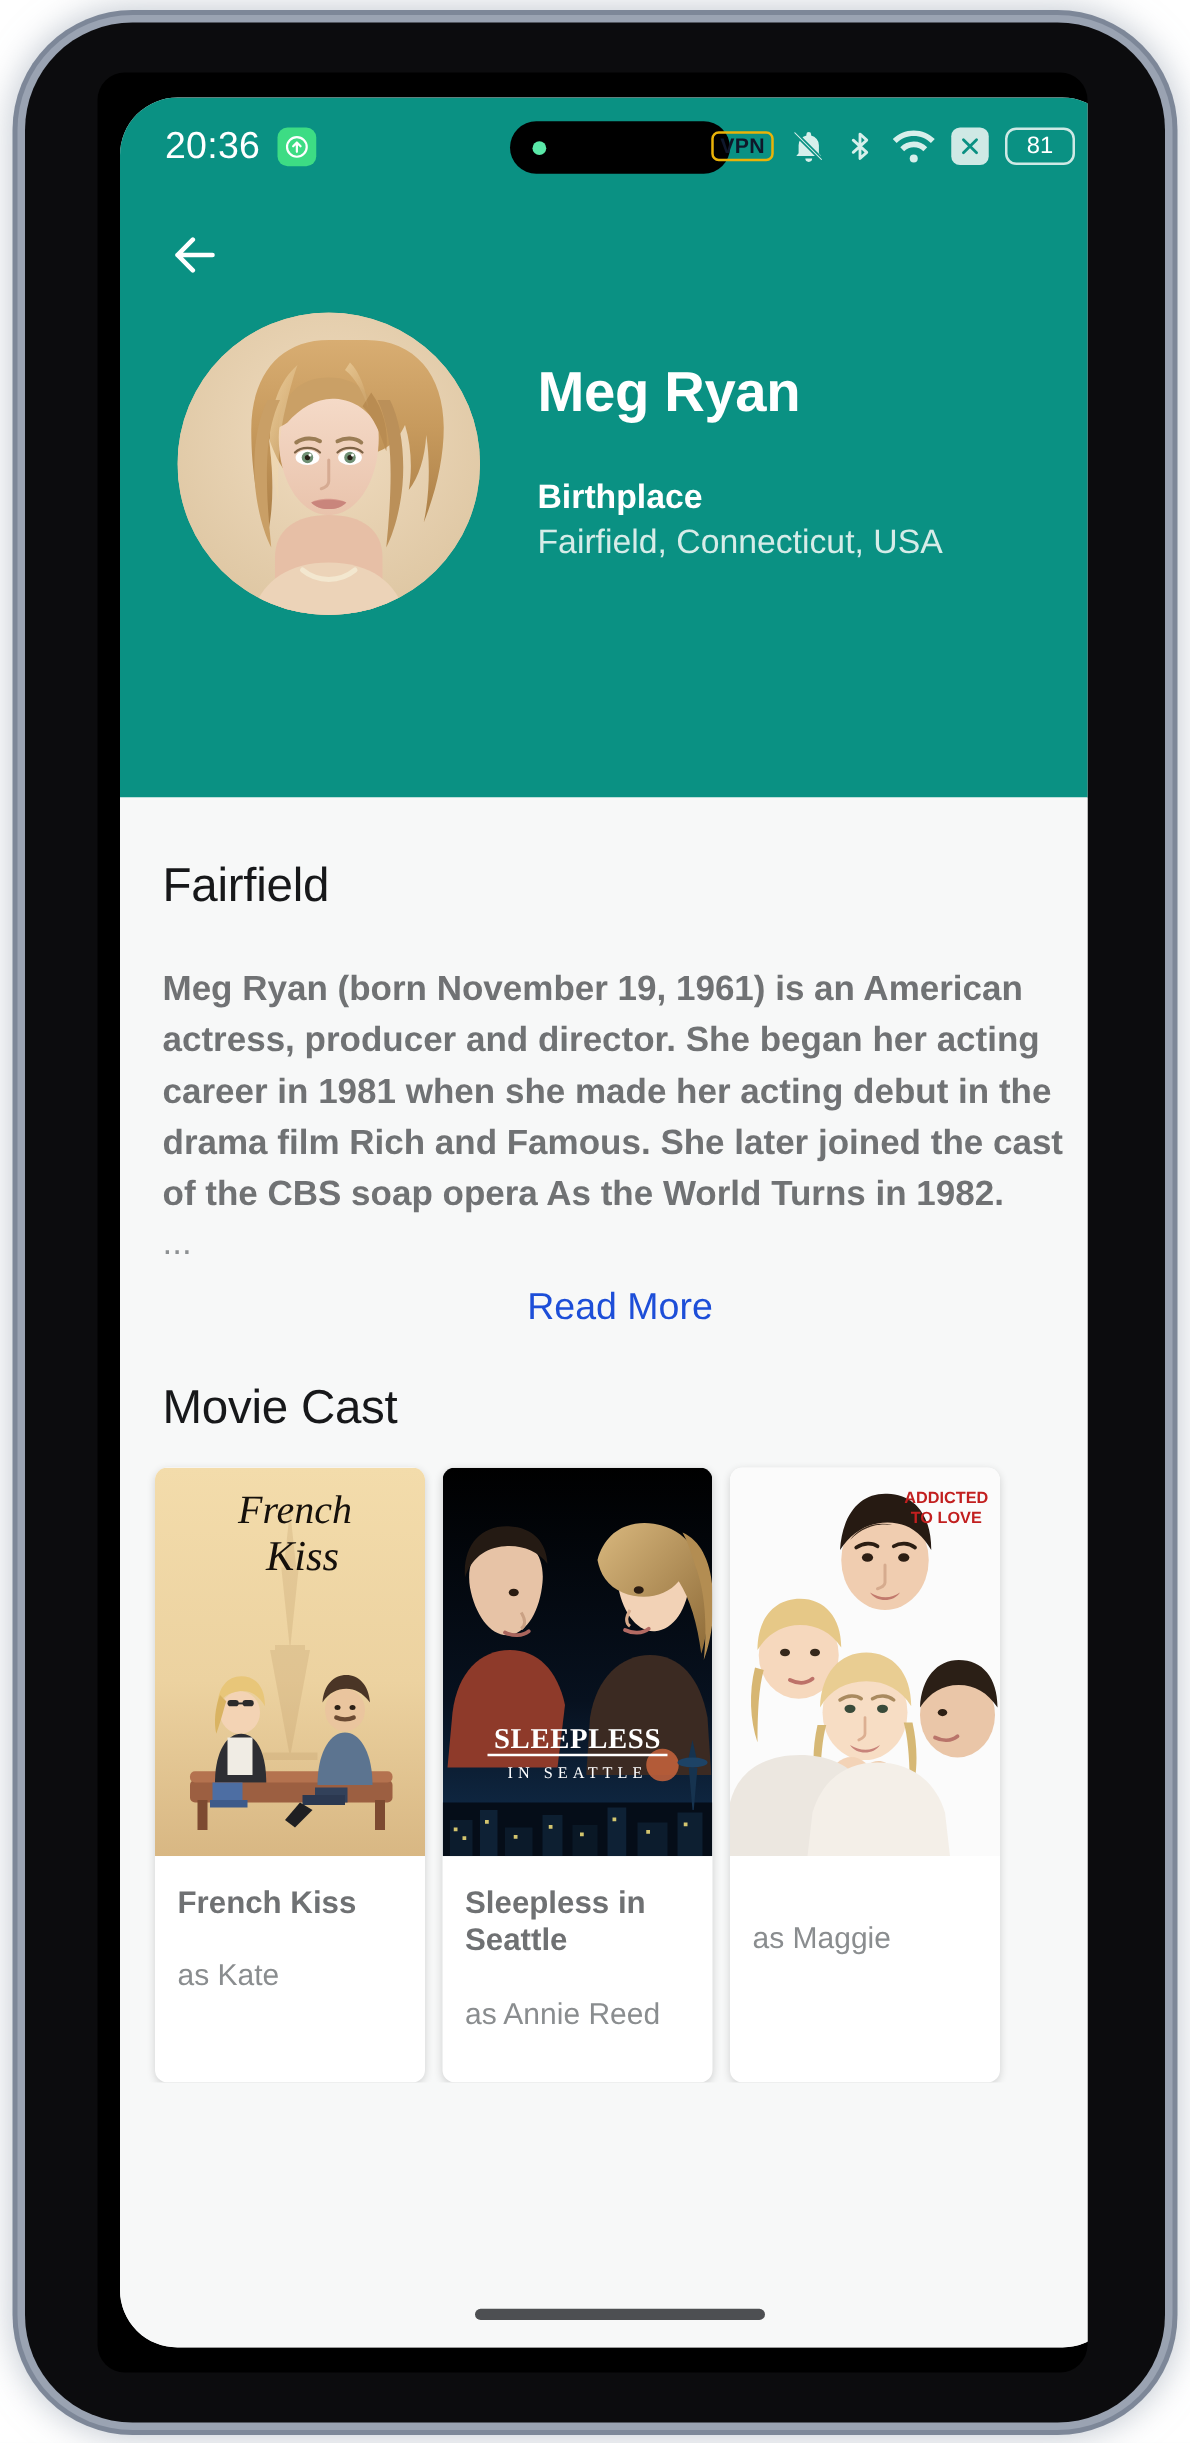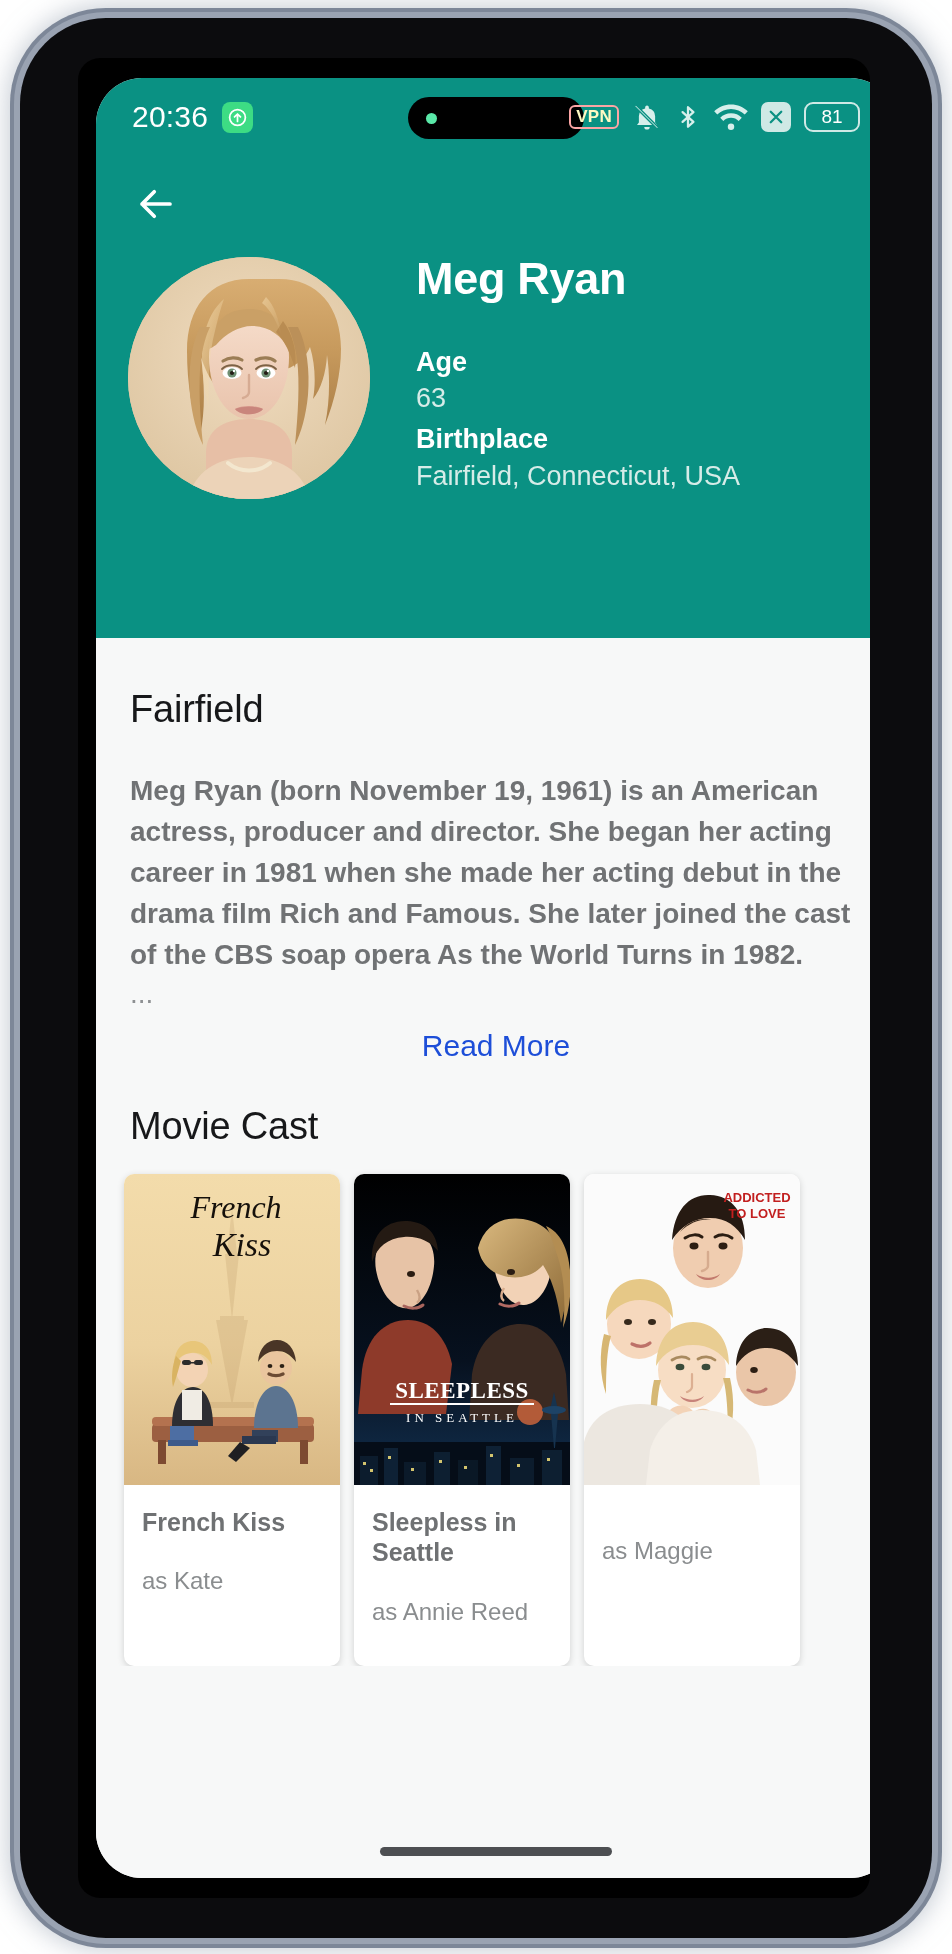--- a/index.html
+++ b/index.html
@@ -77,25 +77,25 @@
   #punch-hole-dot {
     width: 11px; height: 11px; border-radius: 50%;
     background: #5ae8a8;
   }
 
   .sb-right {
     display: flex; align-items: center; gap: 13px;
     position: relative; z-index: 3;
   }
   #vpn-badge {
-    border: 2px solid #fca5a5;
+    border: 2px solid #eab308;
     border-radius: 6px;
     padding: 1px 5px 2px 5px;
     font-size: 17px; font-weight: 700;
-    color: #fef9c3;
+    color: #0f172a;
     letter-spacing: .3px;
     line-height: 1.05;
   }
   .sb-icon { display: flex; align-items: center; }
   .sb-icon svg { display: block; }
   #nosim-badge {
     width: 30px; height: 30px;
     border-radius: 7px;
     background: #cfe9e5;
     display: flex; align-items: center; justify-content: center;
@@ -123,22 +123,22 @@
     display: flex; align-items: center; justify-content: center;
     cursor: pointer;
   }
   #back-button svg { width: 42px; height: 42px; }
 
   #hero-body {
     position: absolute;
     left: 0; top: 94px;
     width: 100%;
     display: flex;
-    align-items: flex-end;
-    padding: 0 28px 0 32px;
+    align-items: center;
+    padding: 0 28px 0 46px;
   }
   #avatar {
     width: 242px; height: 242px;
     border-radius: 50%;
     overflow: hidden;
     flex: 0 0 auto;
     background: #e4c9a4;
     position: relative;
   }
   #avatar svg { display: block; width: 100%; height: 100%; }
@@ -385,24 +385,20 @@
               <path d="M72 70c-9 18-12 44-10 68 2 21 7 38 13 50-3-30-5-62-2-86 2-13 5-24 9-32z" fill="#c99f66"></path>
               <path d="M170 70c9 18 12 44 10 68-2 21-7 38-13 50 3-30 5-62 2-86-2-13-5-24-9-32z" fill="#bb9059"></path>
 
               <path d="M100 206c12 10 30 10 42 0" stroke="#f3e7cf" stroke-width="4" fill="none" stroke-linecap="round"></path>
             </svg>
           </div>
 
           <div id="hero-info">
             <div id="person-name">Meg Ryan</div>
             <div>
-              <div class="hero-label">Age</div>
-              <div class="hero-value">63</div>
-            </div>
-            <div>
               <div class="hero-label">Birthplace</div>
               <div class="hero-value">Fairfield, Connecticut, USA</div>
             </div>
           </div>
         </div>
       </div>
 
       <div id="content">
 
         <div class="section-title">Fairfield</div>

